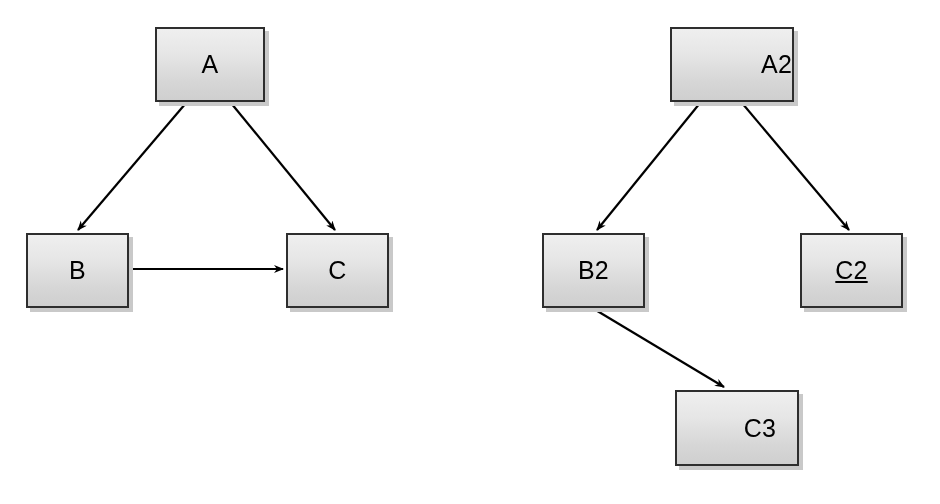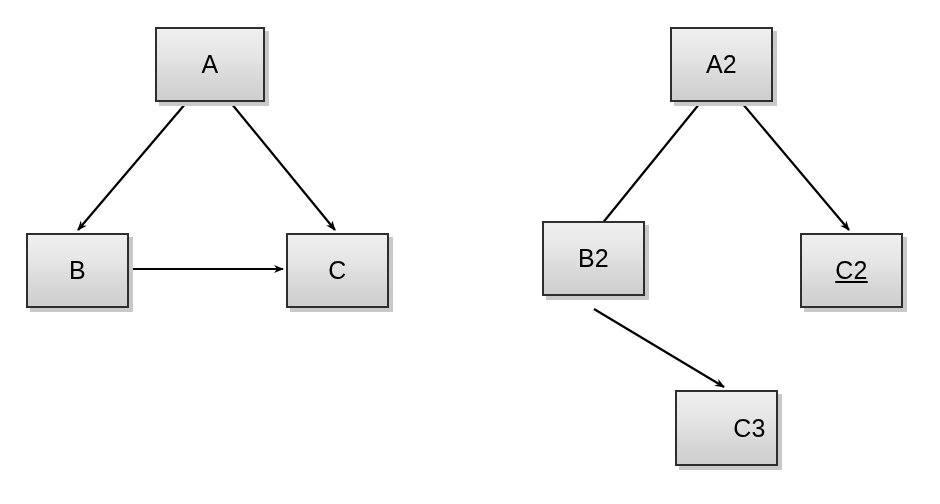--- a/index.html
+++ b/index.html
@@ -67,26 +67,26 @@
   <div id="nodes-group">
       <div class="node" style="left: 155px; top: 27px; width: 110px; height: 75px;">
         <span class="node-label">A</span>
       </div>
       <div class="node" style="left: 26px; top: 233px; width: 103px; height: 75px;">
         <span class="node-label">B</span>
       </div>
       <div class="node" style="left: 286px; top: 233px; width: 103px; height: 75px;">
         <span class="node-label">C</span>
       </div>
-      <div class="node" style="left: 670px; top: 27px; width: 103px; height: 75px;">
+      <div class="node" style="left: 670px; top: 27px; width: 124px; height: 75px; justify-content: flex-end;">
         <span class="node-label">A2</span>
       </div>
-      <div class="node" style="left: 542px; top: 221px; width: 103px; height: 75px;">
+      <div class="node" style="left: 542px; top: 233px; width: 103px; height: 75px;">
         <span class="node-label">B2</span>
       </div>
       <div class="node" style="left: 800px; top: 233px; width: 103px; height: 75px; text-decoration: underline;">
         <span class="node-label">C2</span>
       </div>
-      <div class="node" style="left: 675px; top: 390px; width: 103px; height: 76px; padding-left: 46px;">
+      <div class="node" style="left: 675px; top: 390px; width: 124px; height: 76px; padding-left: 46px;">
         <span class="node-label">C3</span>
       </div>
     </div>
 </div>
 
 </body></html>

